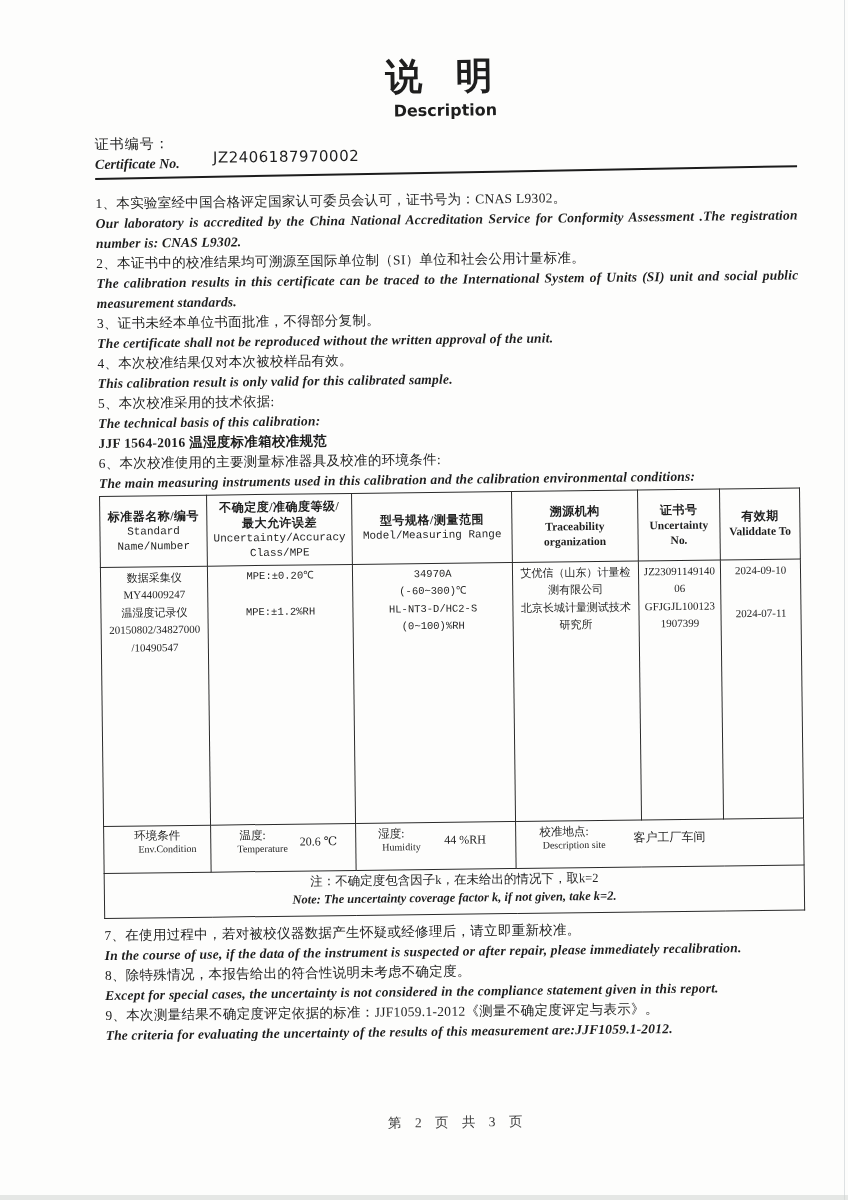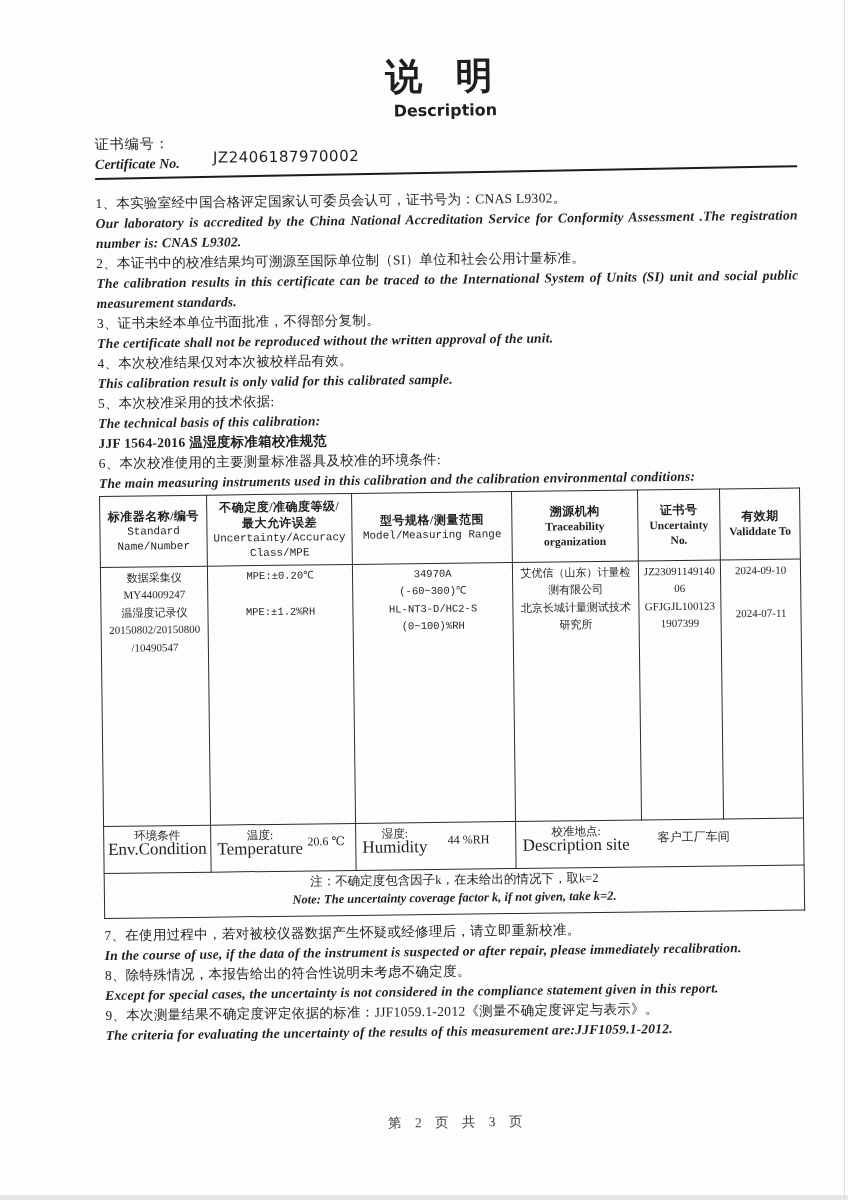--- a/index.html
+++ b/index.html
@@ -65,21 +65,21 @@
   th{height:66px;vertical-align:middle !important;}
   td.data-cell{height:254px;font-size:11px;line-height:17.5px;}
   .cell-line{white-space:nowrap;}
   .cell-line.wrap{white-space:normal;}
   .mono{font-family:"Liberation Mono","DejaVu Sans Mono",monospace;font-size:10.5px;}
   .gap-top{margin-top:19px;}
   .gap-top2{margin-top:26px;}
   td.env-cell{height:42px;vertical-align:middle;font-size:11.5px;}
   .env-flex{display:flex;align-items:center;justify-content:flex-start;padding:1px 4px;}
   .env-label{text-align:center;line-height:14.5px;flex:0 0 auto;}
-  .env-label .en{font-family:"Liberation Serif",serif;font-size:17px;}
+  .env-label .en{font-family:"Liberation Serif",serif;font-size:10px;padding-left:20px;}
   .env-value{flex:1 1 auto;text-align:center;font-size:12px;}
   td.note-cell{height:40px;vertical-align:middle;text-align:left;padding-left:12px;}
   .note-cn{font-size:12.5px;line-height:17px;}
   .note-en{font-size:12.5px;font-weight:700;font-style:italic;line-height:18px;}
   .after-items{margin-top:7px;}
   .footer{
     margin-top:72px;text-align:center;font-size:13.5px;
     letter-spacing:5px;color:#3a3a3a;
   }
   .scan-edge-bottom{position:absolute;left:0;right:0;bottom:0;height:5px;background:#d2d6d1;opacity:.55;}
@@ -157,21 +157,21 @@
           <th>
             <div class="h-cn">有效期</div>
             <div class="h-en">Validdate To</div>
           </th>
         </tr>
         <tr>
           <td class="data-cell">
             <div class="cell-line">数据采集仪</div>
             <div class="cell-line">MY44009247</div>
             <div class="cell-line">温湿度记录仪</div>
-            <div class="cell-line">20150802/20150800</div>
+            <div class="cell-line">20150802/34827000</div>
             <div class="cell-line">/10490547</div>
           </td>
           <td class="data-cell">
             <div class="cell-line mono">MPE:±0.20℃</div>
             <div class="cell-line mono gap-top">MPE:±1.2%RH</div>
           </td>
           <td class="data-cell">
             <div class="cell-line mono">34970A</div>
             <div class="cell-line mono">(-60~300)℃</div>
             <div class="cell-line mono">HL-NT3-D/HC2-S</div>

